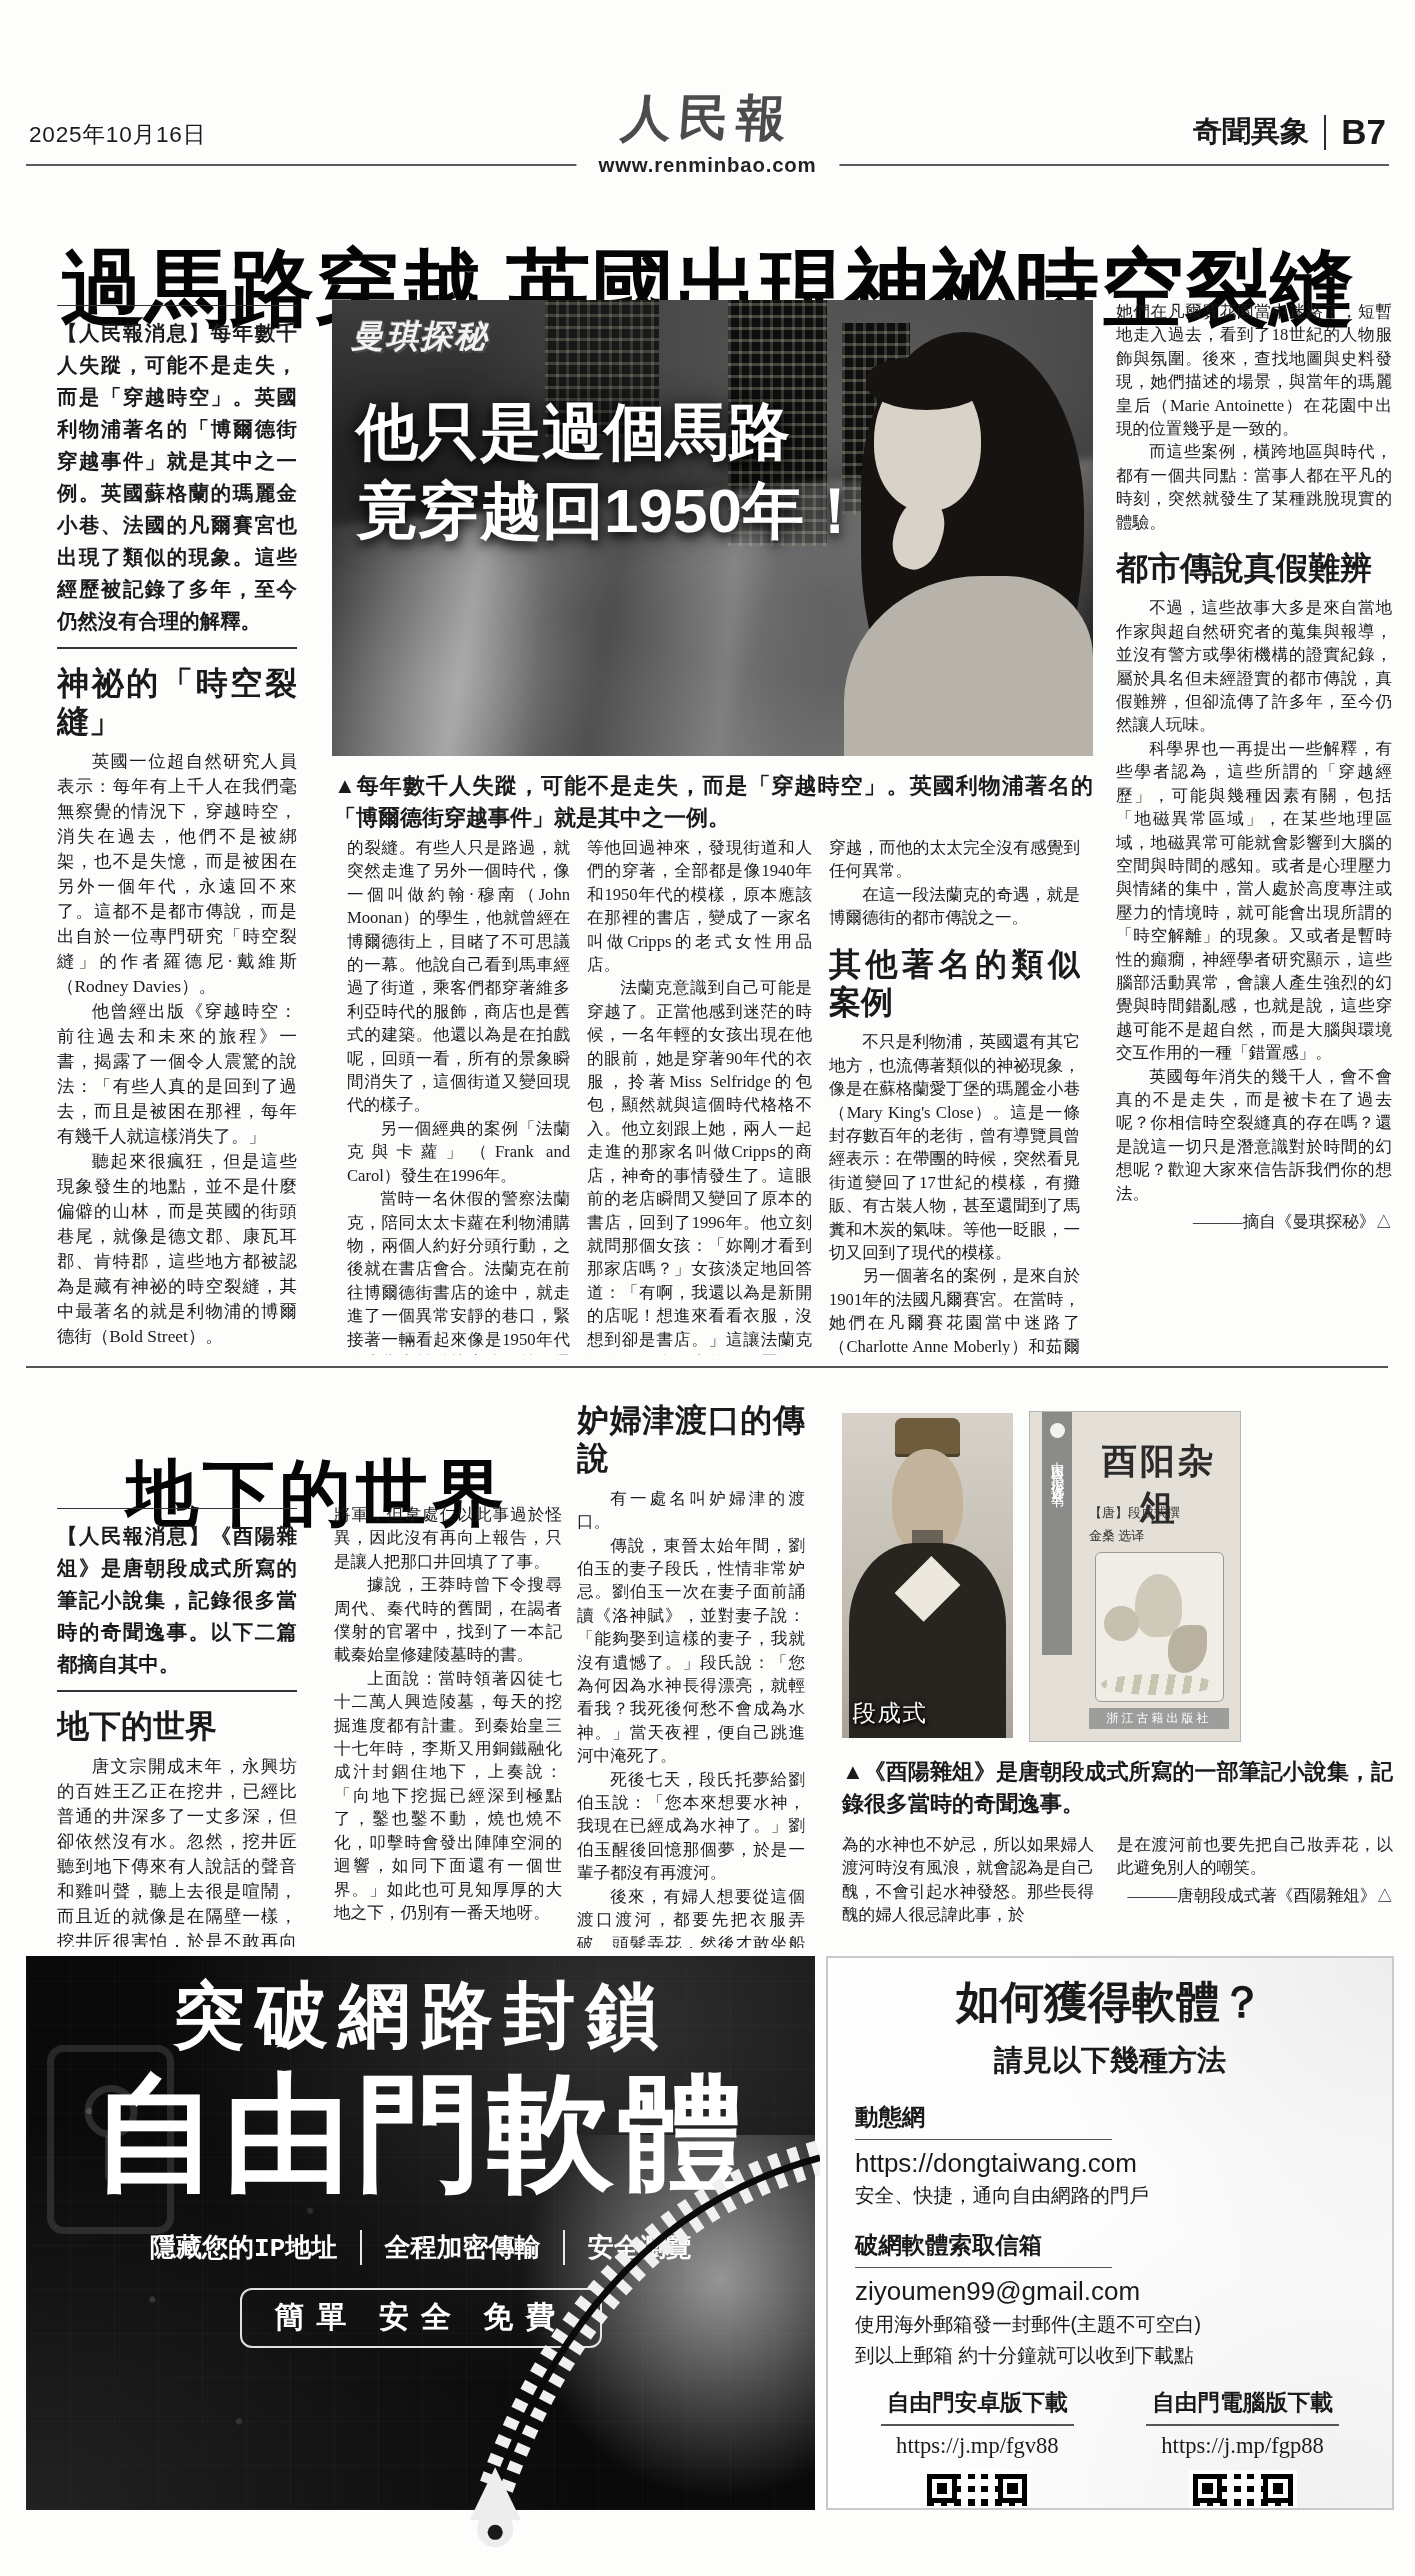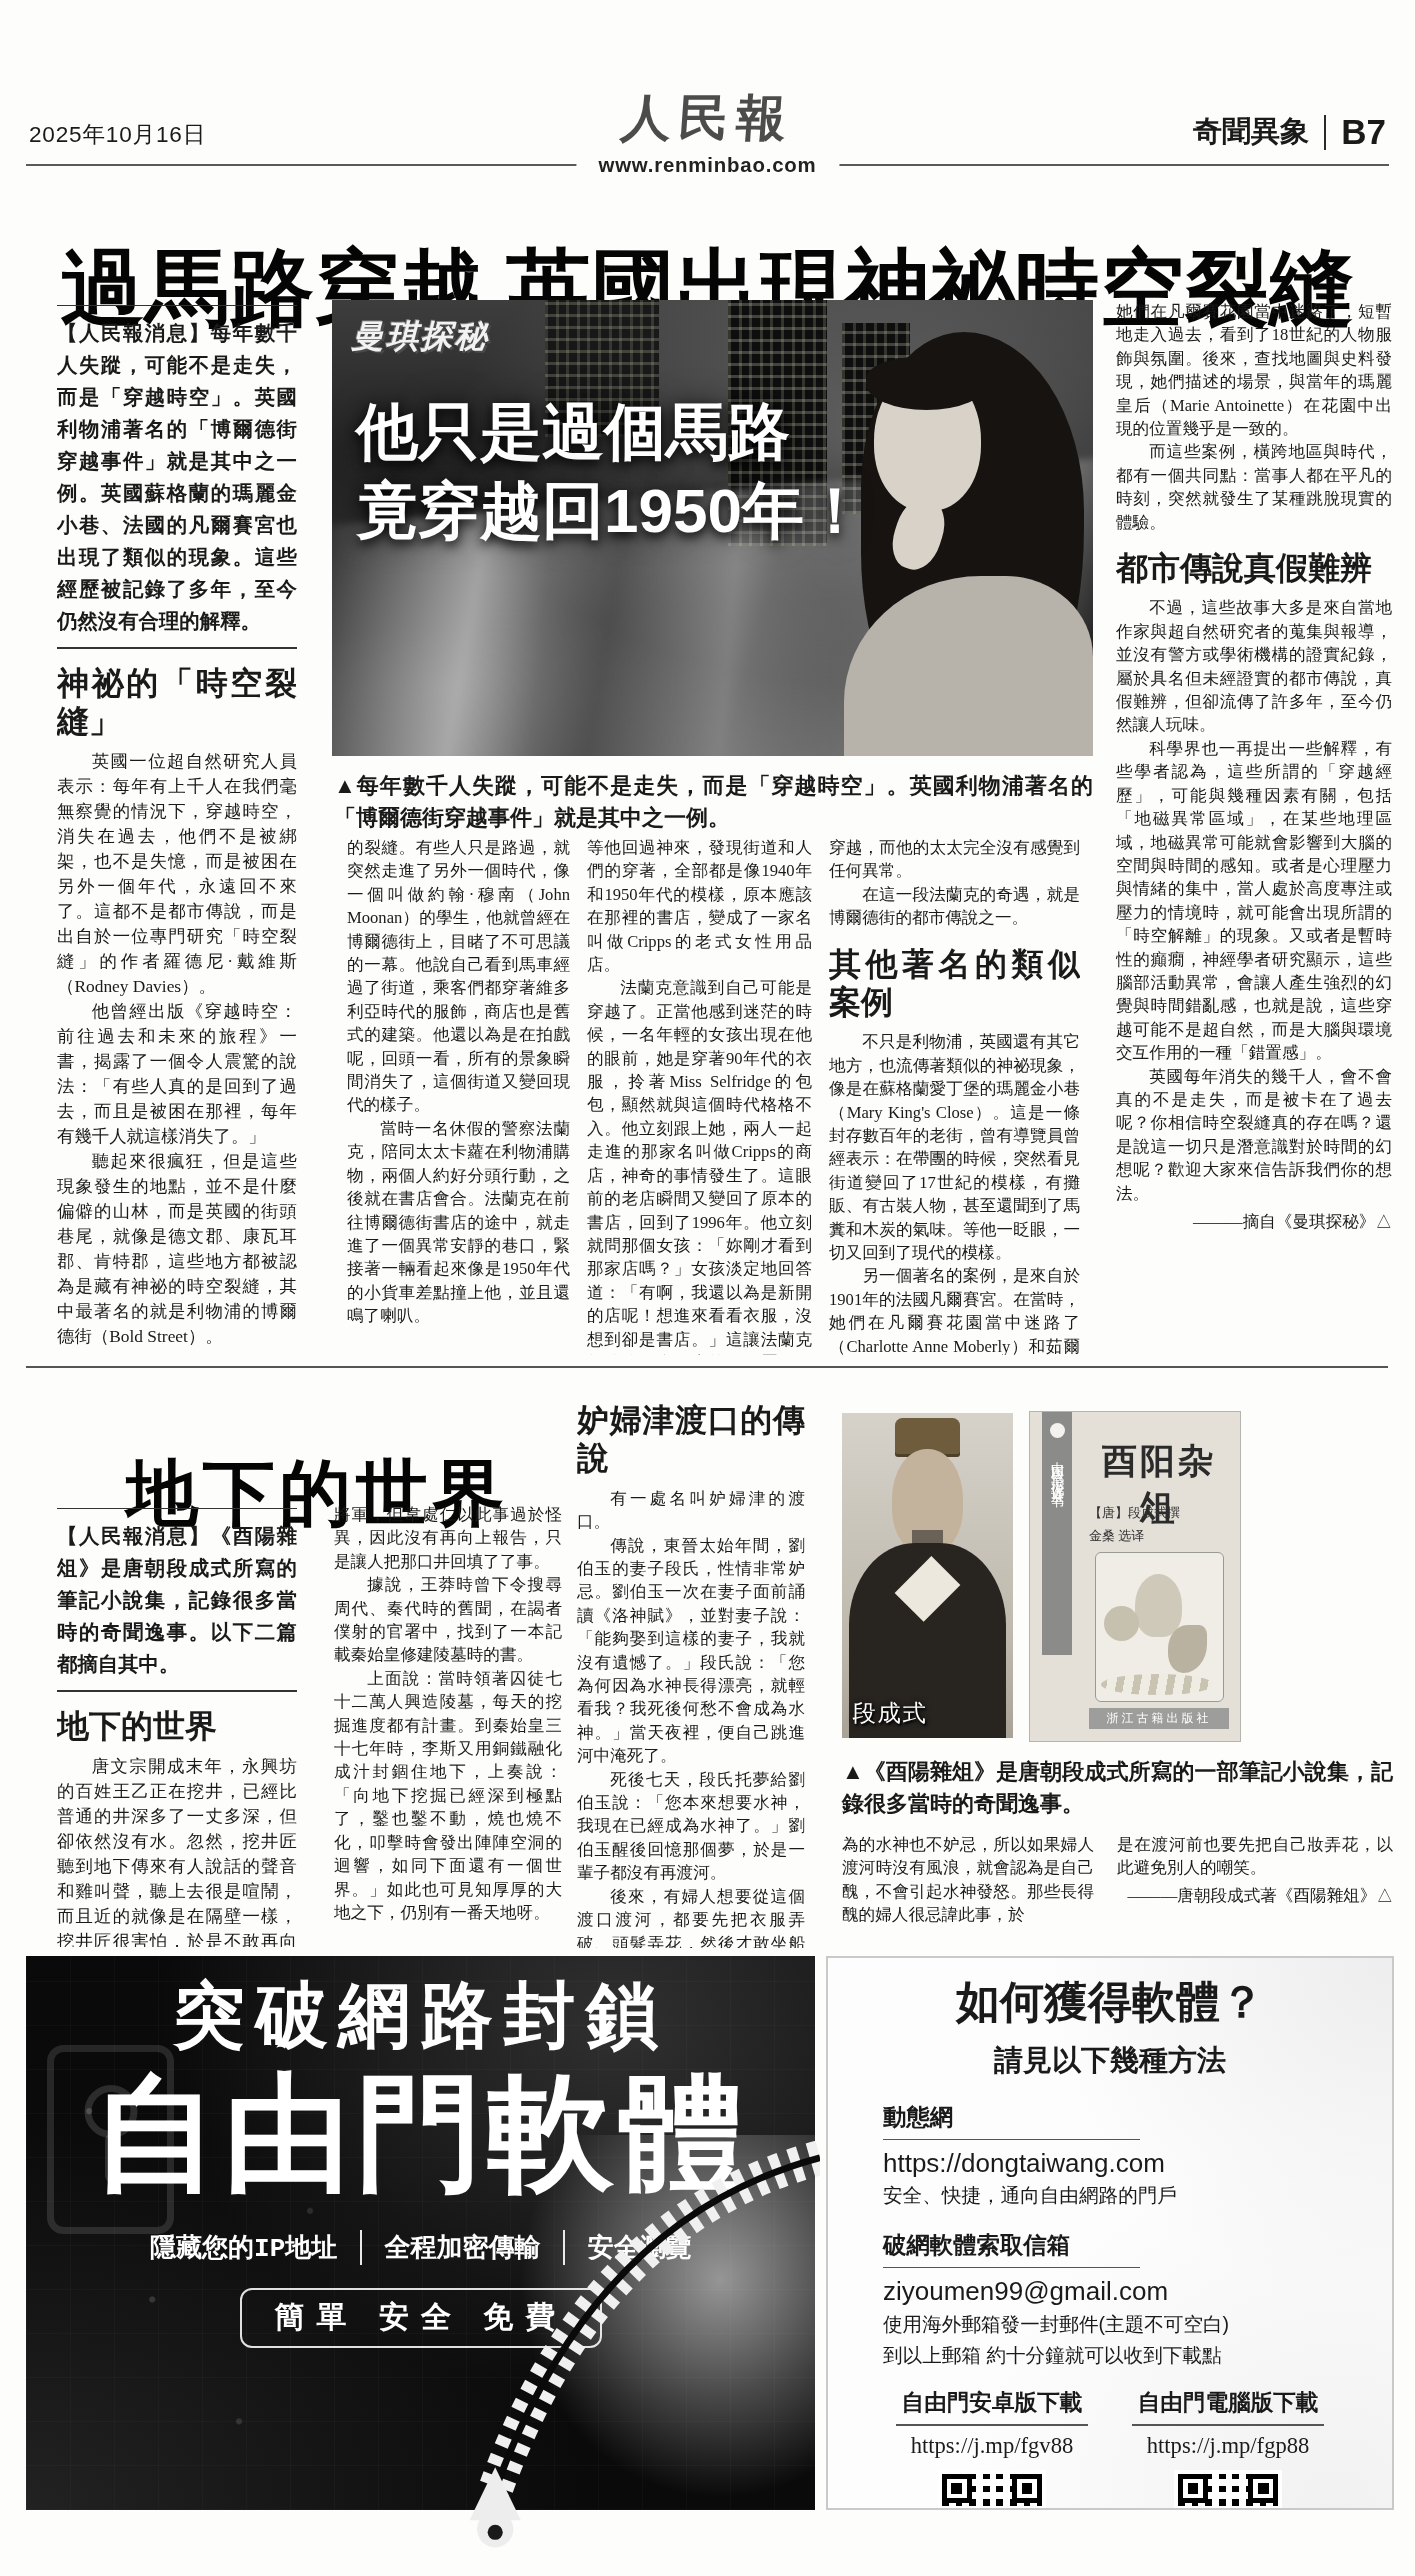--- a/index.html
+++ b/index.html
@@ -100,21 +100,21 @@
   .ad-line1{position:relative;margin-top:12px;text-align:center;font-size:72px;font-weight:900;letter-spacing:10.6px;font-family:"Liberation Sans",sans-serif;}
   .ad-line2{position:relative;margin-top:6px;text-align:center;font-size:127px;font-weight:900;letter-spacing:4.5px;line-height:1;font-family:"Liberation Sans",sans-serif;}
   .ad-feats{position:relative;margin-top:33px;display:flex;justify-content:center;align-items:center;font-family:Liberation Mono, monospace;font-weight:bold;font-size:26px;}
   .feat+.feat{border-left:2.3px solid #e8e8e8;padding-left:22.6px;margin-left:22.6px;}
   .ad-pill{position:relative;margin:22.6px auto 0;width:fit-content;border:2.3px solid #e0e0e0;border-radius:12px;
            padding:7.5px 33px;font-size:30px;font-weight:bold;letter-spacing:12px;font-family:"Liberation Sans",sans-serif;}
   .zipsvg{position:absolute;right:-4.5px;bottom:-48px;}
 
   
   .panel{position:absolute;left:826px;top:1956px;width:568px;height:554px;box-sizing:border-box;background:#fdfdfd;
-         border:2.3px solid #c9c9c9;z-index:3;padding:12px 55px;overflow:hidden;
+         border:2.3px solid #c9c9c9;z-index:3;padding:12px 27px;overflow:hidden;
          background-image:radial-gradient(circle at 100% 0%,#ededed,transparent 45%),radial-gradient(circle at 90% 100%,#f1f1f1,transparent 50%);}
   .pn-title{text-align:center;font-size:44px;font-weight:900;font-family:"Liberation Sans",sans-serif;margin-top:3px;}
   .pn-sub{text-align:center;font-size:29px;font-weight:bold;font-family:"Liberation Sans",sans-serif;margin-top:9px;}
   .pn-sec-head{font-size:23.4px;font-weight:bold;font-family:"Liberation Sans",sans-serif;margin-top:19.6px;}
   .pn-rule{width:257px;height:1.5px;background:#555;margin:6px 0 7.5px;}
   .pn-url{font-size:26px;font-family:"Liberation Sans",sans-serif;}
   .pn-note{font-size:19.6px;font-family:"Liberation Sans",sans-serif;margin-top:3.8px;}
   .downloads{display:flex;justify-content:space-between;margin-top:18px;}
   .dl{width:48%;text-align:center;}
   .dl-label{display:inline-block;font-size:22.6px;font-weight:bold;font-family:"Liberation Sans",sans-serif;border-bottom:2.3px solid #555;padding:0 6px 6px;}
@@ -173,20 +173,21 @@
     <div class="ph-badge">曼琪探秘</div>
     <div class="ph-title">
       <div>他只是過個馬路</div>
       <div>竟穿越回1950年！</div>
     </div>
   </div>
   <div class="caption" style="left:334px;top:770px;width:759px;">▲每年數千人失蹤，可能不是走失，而是「穿越時空」。英國利物浦著名的「博爾德街穿越事件」就是其中之一例。</div>
 
   <div class="newscol" style="left:347px;top:836px;width:223px;height:519px;">
       <p class="para noind">的裂縫。有些人只是路過，就突然走進了另外一個時代，像一個叫做約翰·穆南（John Moonan）的學生，他就曾經在博爾德街上，目睹了不可思議的一幕。他說自己看到馬車經過了街道，乘客們都穿著維多利亞時代的服飾，商店也是舊式的建築。他還以為是在拍戲呢，回頭一看，所有的景象瞬間消失了，這個街道又變回現代的樣子。</p>
+      <p class="para">另一個經典的案例「法蘭克與卡蘿」（Frank and Carol）發生在1996年。</p>
       <p class="para">當時一名休假的警察法蘭克，陪同太太卡蘿在利物浦購物，兩個人約好分頭行動，之後就在書店會合。法蘭克在前往博爾德街書店的途中，就走進了一個異常安靜的巷口，緊接著一輛看起來像是1950年代的小貨車差點撞上他，並且還鳴了喇叭。</p>
     </div>
   <div class="newscol" style="left:587px;top:836px;width:225px;height:519px;">
       <p class="para noind">等他回過神來，發現街道和人們的穿著，全部都是像1940年和1950年代的模樣，原本應該在那裡的書店，變成了一家名叫做Cripps的老式女性用品店。</p>
       <p class="para">法蘭克意識到自己可能是穿越了。正當他感到迷茫的時候，一名年輕的女孩出現在他的眼前，她是穿著90年代的衣服，拎著Miss Selfridge的包包，顯然就與這個時代格格不入。他立刻跟上她，兩人一起走進的那家名叫做Cripps的商店，神奇的事情發生了。這眼前的老店瞬間又變回了原本的書店，回到了1996年。他立刻就問那個女孩：「妳剛才看到那家店嗎？」女孩淡定地回答道：「有啊，我還以為是新開的店呢！想進來看看衣服，沒想到卻是書店。」這讓法蘭克很確信，自己真的是經歷了一場時空錯置，這不是幻覺，而是真實的</p>
     </div>
   <div class="newscol" style="left:829px;top:836px;width:251px;height:519px;">
       <p class="para noind">穿越，而他的太太完全沒有感覺到任何異常。</p>
       <p class="para">在這一段法蘭克的奇遇，就是博爾德街的都市傳說之一。</p>
       <h3 class="subhead">其他著名的類似案例</h3>

